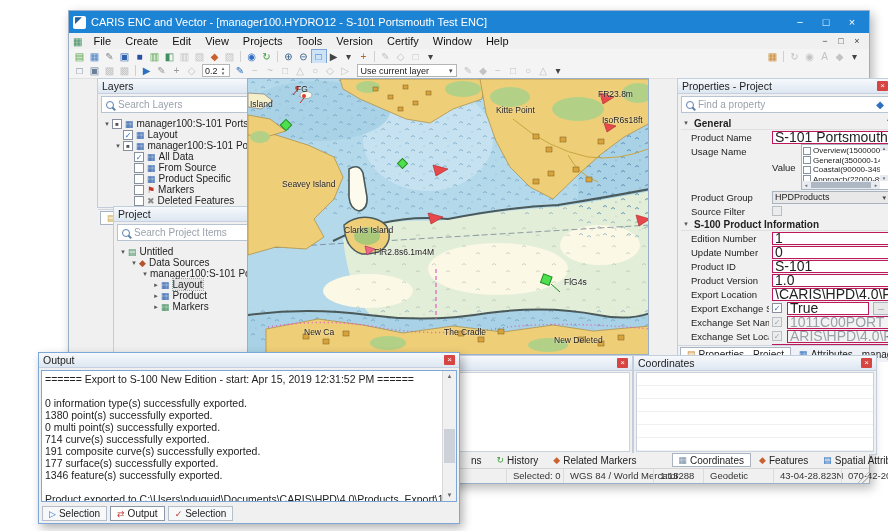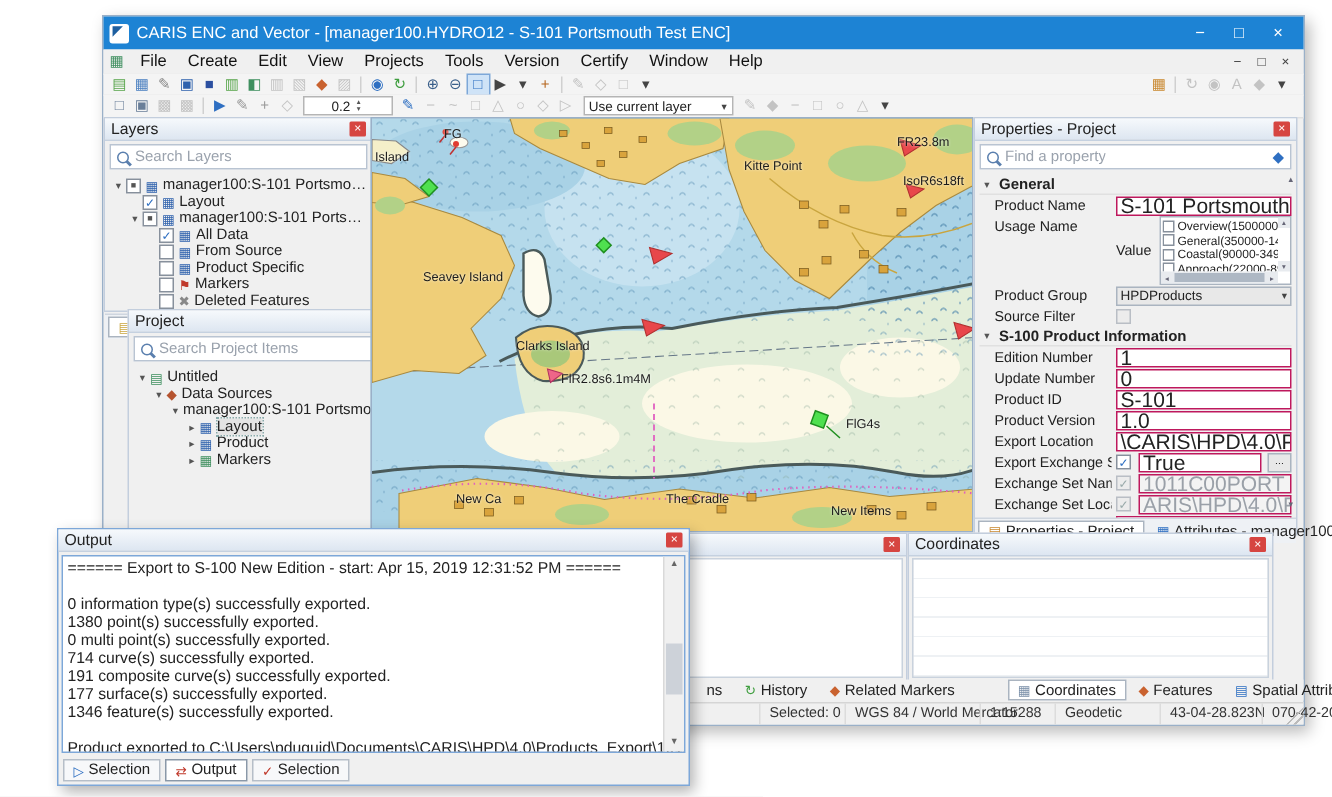--- a/index.html
+++ b/index.html
@@ -21,26 +21,26 @@
   
   .tbrow{position:absolute;left:0;right:0;display:flex;align-items:center;background:#f4f4f4;border-bottom:1px solid #e0e0e0;padding:0 3px;}
   .tb1{top:38px;height:14px;}
   .tb2{top:52px;height:15px;}
   .tbgroup{display:flex;align-items:center;}
   .tbgroup.right{margin-left:auto;margin-right:4px;}
   .tb-btn{width:14px;height:13px;line-height:13px;text-align:center;font-size:10px;margin:0 .5px;cursor:default;}
   .tb-btn.dis{color:#c3c3c3 !important;}
   .tb-btn.act{background:#cfe3f7;outline:1px solid #7da7d8;}
   .tb-sep{width:1px;height:11px;background:#d0d0d0;margin:0 3px;}
-  .spin{display:flex;align-items:center;border:1px solid #b5b5b5;background:#fff;height:11px;font-size:9px;padding:0 18px;margin:0 3px;}
+  .spin{display:flex;align-items:center;border:1px solid #b5b5b5;background:#fff;height:11px;font-size:9px;padding:0 2px;margin:0 3px;}
   .spinarrows{font-size:5px;color:#555;line-height:5px;display:inline-block;width:7px;text-align:center;margin-left:2px;}
   .combo{display:flex;align-items:center;border:1px solid #b5b5b5;background:#fff;height:11px;font-size:9px;padding:0 3px;margin:0 4px;width:92px;justify-content:space-between;}
   .dd{font-size:7px;color:#444;margin-left:3px;}
   
-  .panel{position:absolute;background:#f0f0f0;border:1px solid #c3cedd;}
+  .panel{position:absolute;background:#f0f0f0;border:1px solid #c3cedd;margin-left:28px;}
   .ptitle{height:14px;background:linear-gradient(#f6f9fc,#dde6f1);border-bottom:1px solid #c5d1e0;display:flex;align-items:center;padding:0 4px;font-size:10.5px;color:#222;}
   .ptitle .pt-label{flex:1;white-space:nowrap;overflow:hidden;}
   .pclose{width:11px;height:10px;background:#d64541;color:#fff;font-size:8px;line-height:10px;text-align:center;border-radius:1px;flex:none;}
   .searchrow{height:15px;margin:2px 3px;background:#fff;border:1px solid #b9c4d2;display:flex;align-items:center;padding:0 4px;gap:4px;}
   .mag{width:6px;height:6px;border:1.5px solid #5a7fae;border-radius:50%;position:relative;flex:none;}
   .mag::after{content:"";position:absolute;width:4px;height:1.5px;background:#5a7fae;left:5px;top:6px;transform:rotate(45deg);}
   .searchtext{color:#9aa2ad;font-size:10px;white-space:nowrap;overflow:hidden;}
   .filtericon{margin-left:auto;color:#2e6fc2;font-size:10px;flex:none;}
   
   .tree{padding:3px 2px;overflow:hidden;}
@@ -450,21 +450,21 @@
           <span class="mlabel" style="left: 48px; top: 5px;">FG</span>
           <span class="mlabel" style="left: 248px; top: 26px;">Kitte Point</span>
           <span class="mlabel" style="left: 350px; top: 10px;">FR23.8m</span>
           <span class="mlabel" style="left: 354px; top: 36px;">IsoR6s18ft</span>
           <span class="mlabel" style="left: 34px; top: 100px;">Seavey Island</span>
           <span class="mlabel" style="left: 96px; top: 146px;">Clarks Island</span>
           <span class="mlabel" style="left: 126px; top: 168px;">FlR2.8s6.1m4M</span>
           <span class="mlabel" style="left: 316px; top: 198px;">FlG4s</span>
           <span class="mlabel" style="left: 56px; top: 248px;">New Ca</span>
           <span class="mlabel" style="left: 196px; top: 248px;">The Cradle</span>
-          <span class="mlabel" style="left: 306px; top: 256px;">New Items</span>
+          <span class="mlabel" style="left: 306px; top: 256px;">New Deleted</span>
         </div>
     </div>
 
     <div class="panel" style="left:580px;top:67px;width:214px;height:277px;">
       <div class="ptitle">
         <span class="pt-label">Properties - Project</span>
         <span class="pclose">×</span>
       </div>
       <div class="searchrow">
         <span class="mag"></span>

